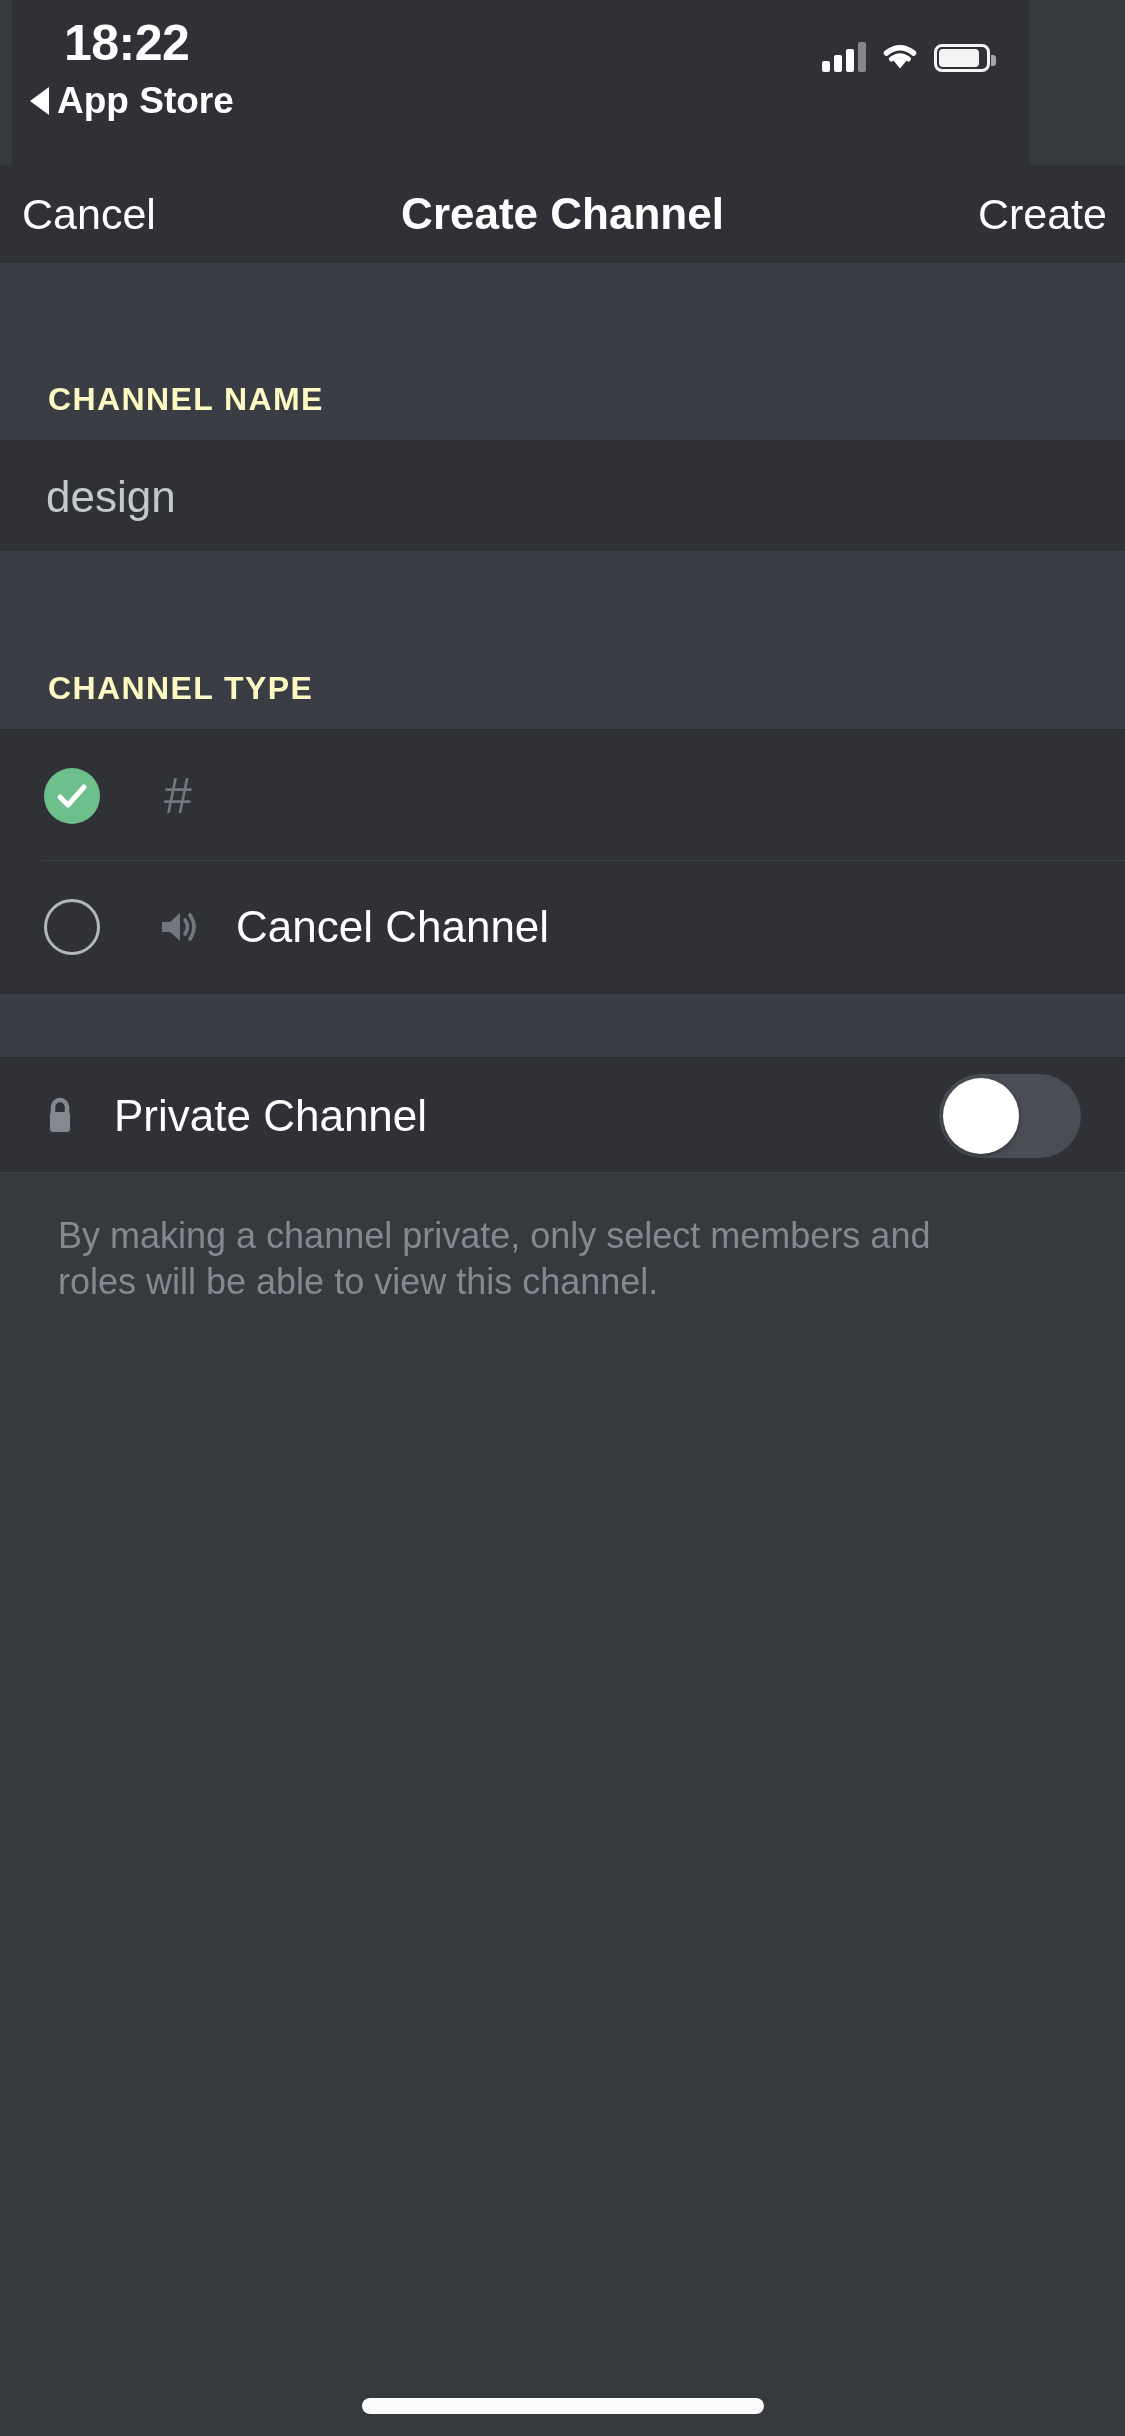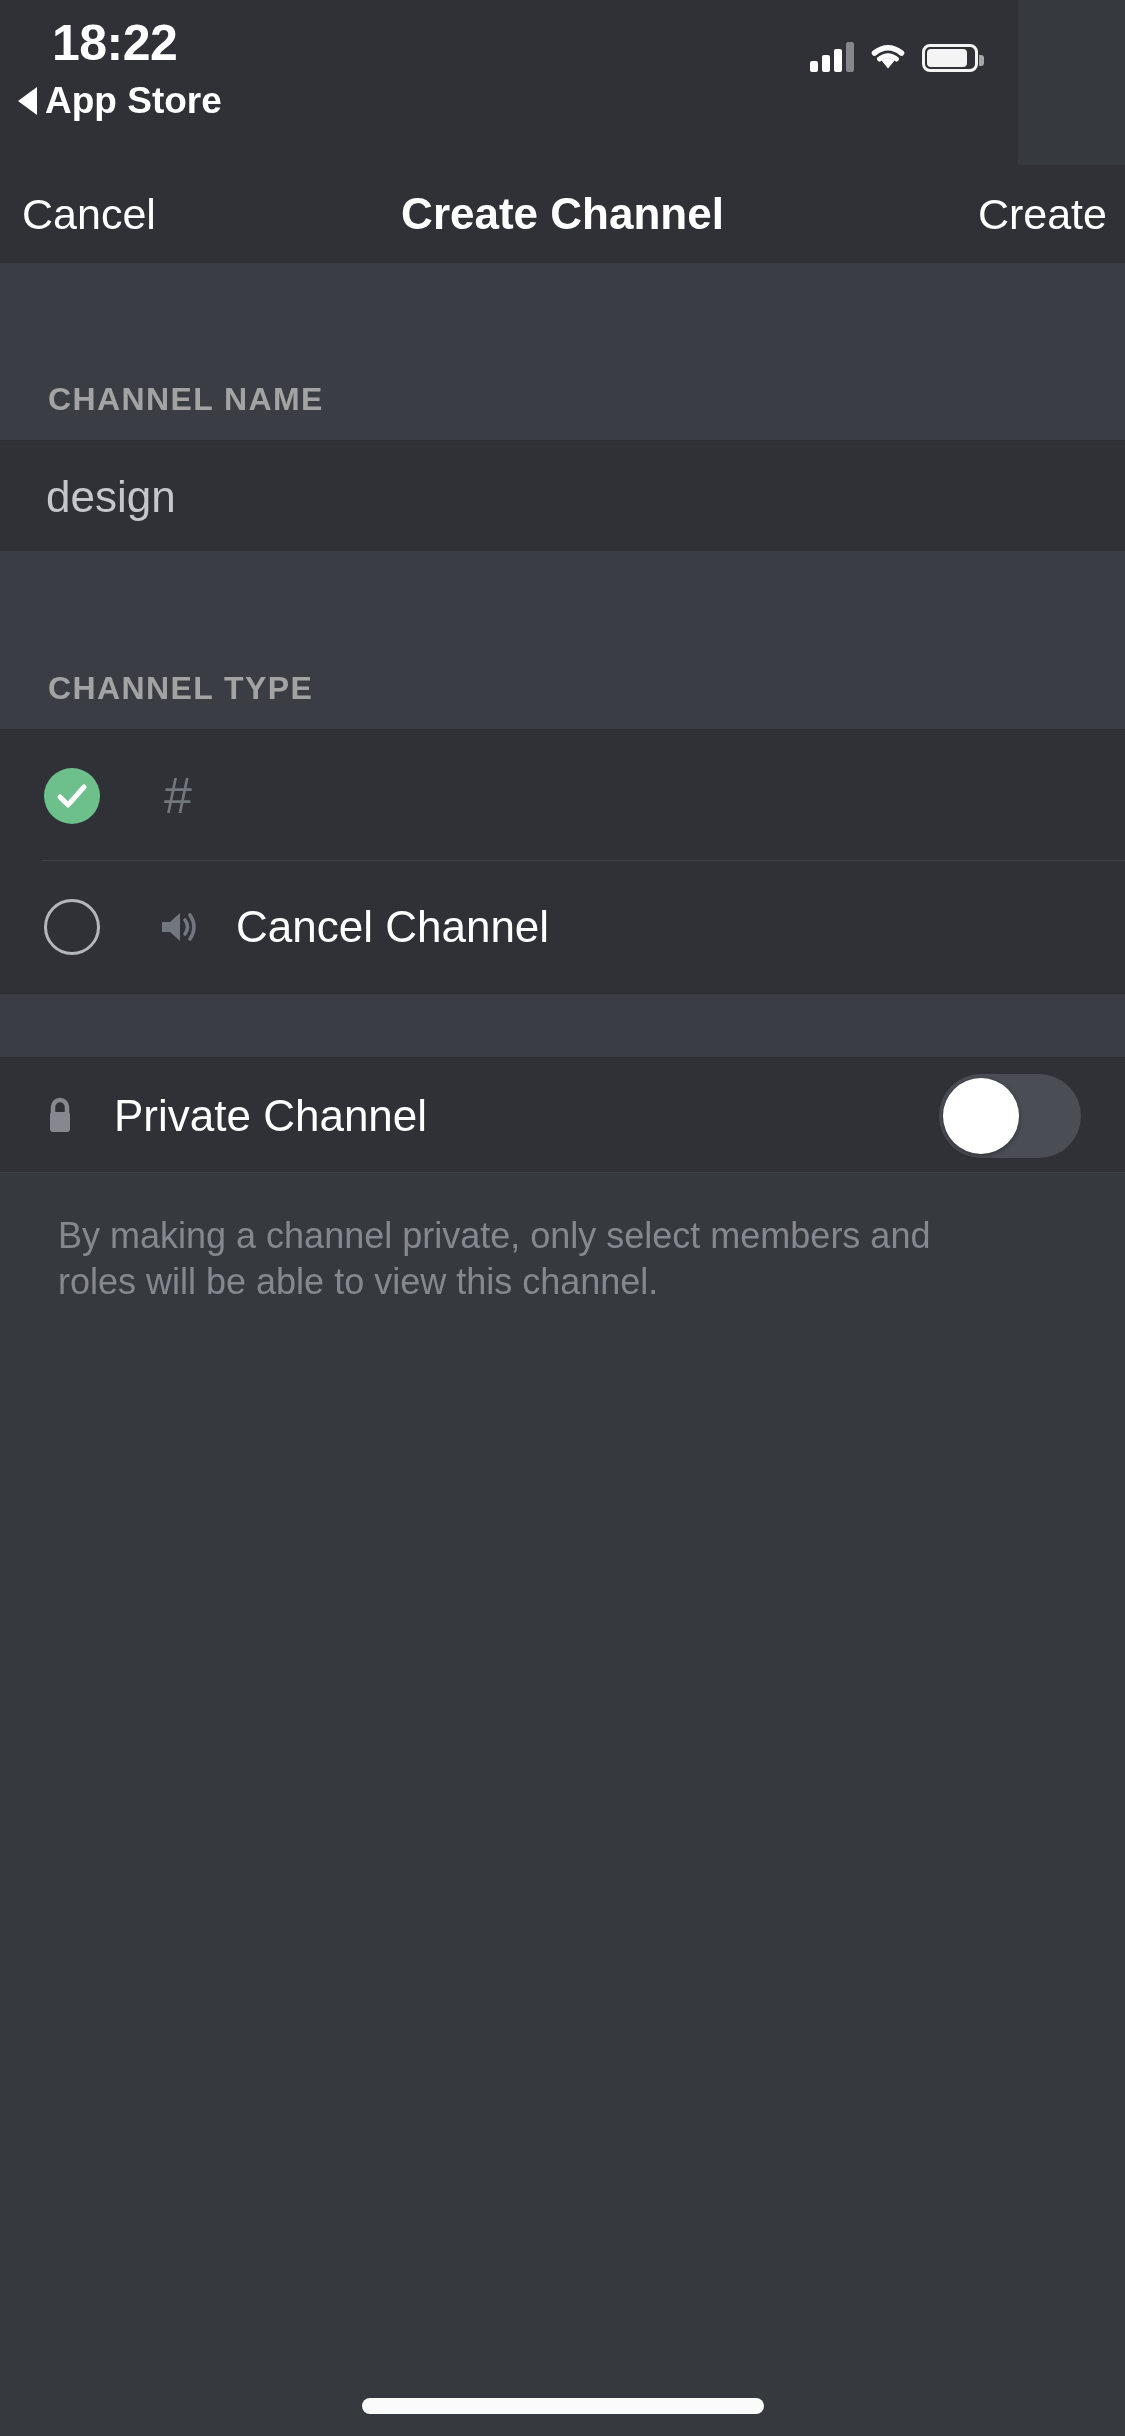--- a/index.html
+++ b/index.html
@@ -17,21 +17,21 @@
     position: relative;
     width: 1125px;
     height: 2436px;
     background: #36393e;
     overflow: hidden;
   }
 
   
   .status-bar {
     position: absolute;
-    top: 0; left: 0;
+    top: 0; left: 12px;
     width: 1018px;
     height: 165px;
     background: #2f3136;
     text-align: right;
   }
   .status-time {
     position: absolute;
     left: 52px;
     top: 14px;
     font-size: 50px;
@@ -140,21 +140,21 @@
 
   .spacer-sm { height: 118px; background: #3a3d43; }
   .spacer-md { height: 64px; background: #3a3d43; }
 
   .section-header {
     background: #3a3d43;
     padding: 0 0 22px 48px;
     font-size: 32px;
     font-weight: 700;
     letter-spacing: 1.4px;
-    color: #a3a3a3;
+    color: #fef9c3;
   }
 
   .hairline-top { border-top: 1px solid #2b2d31; }
 
   .row {
     background: #2f3136;
     display: flex;
     align-items: center;
     position: relative;
   }

